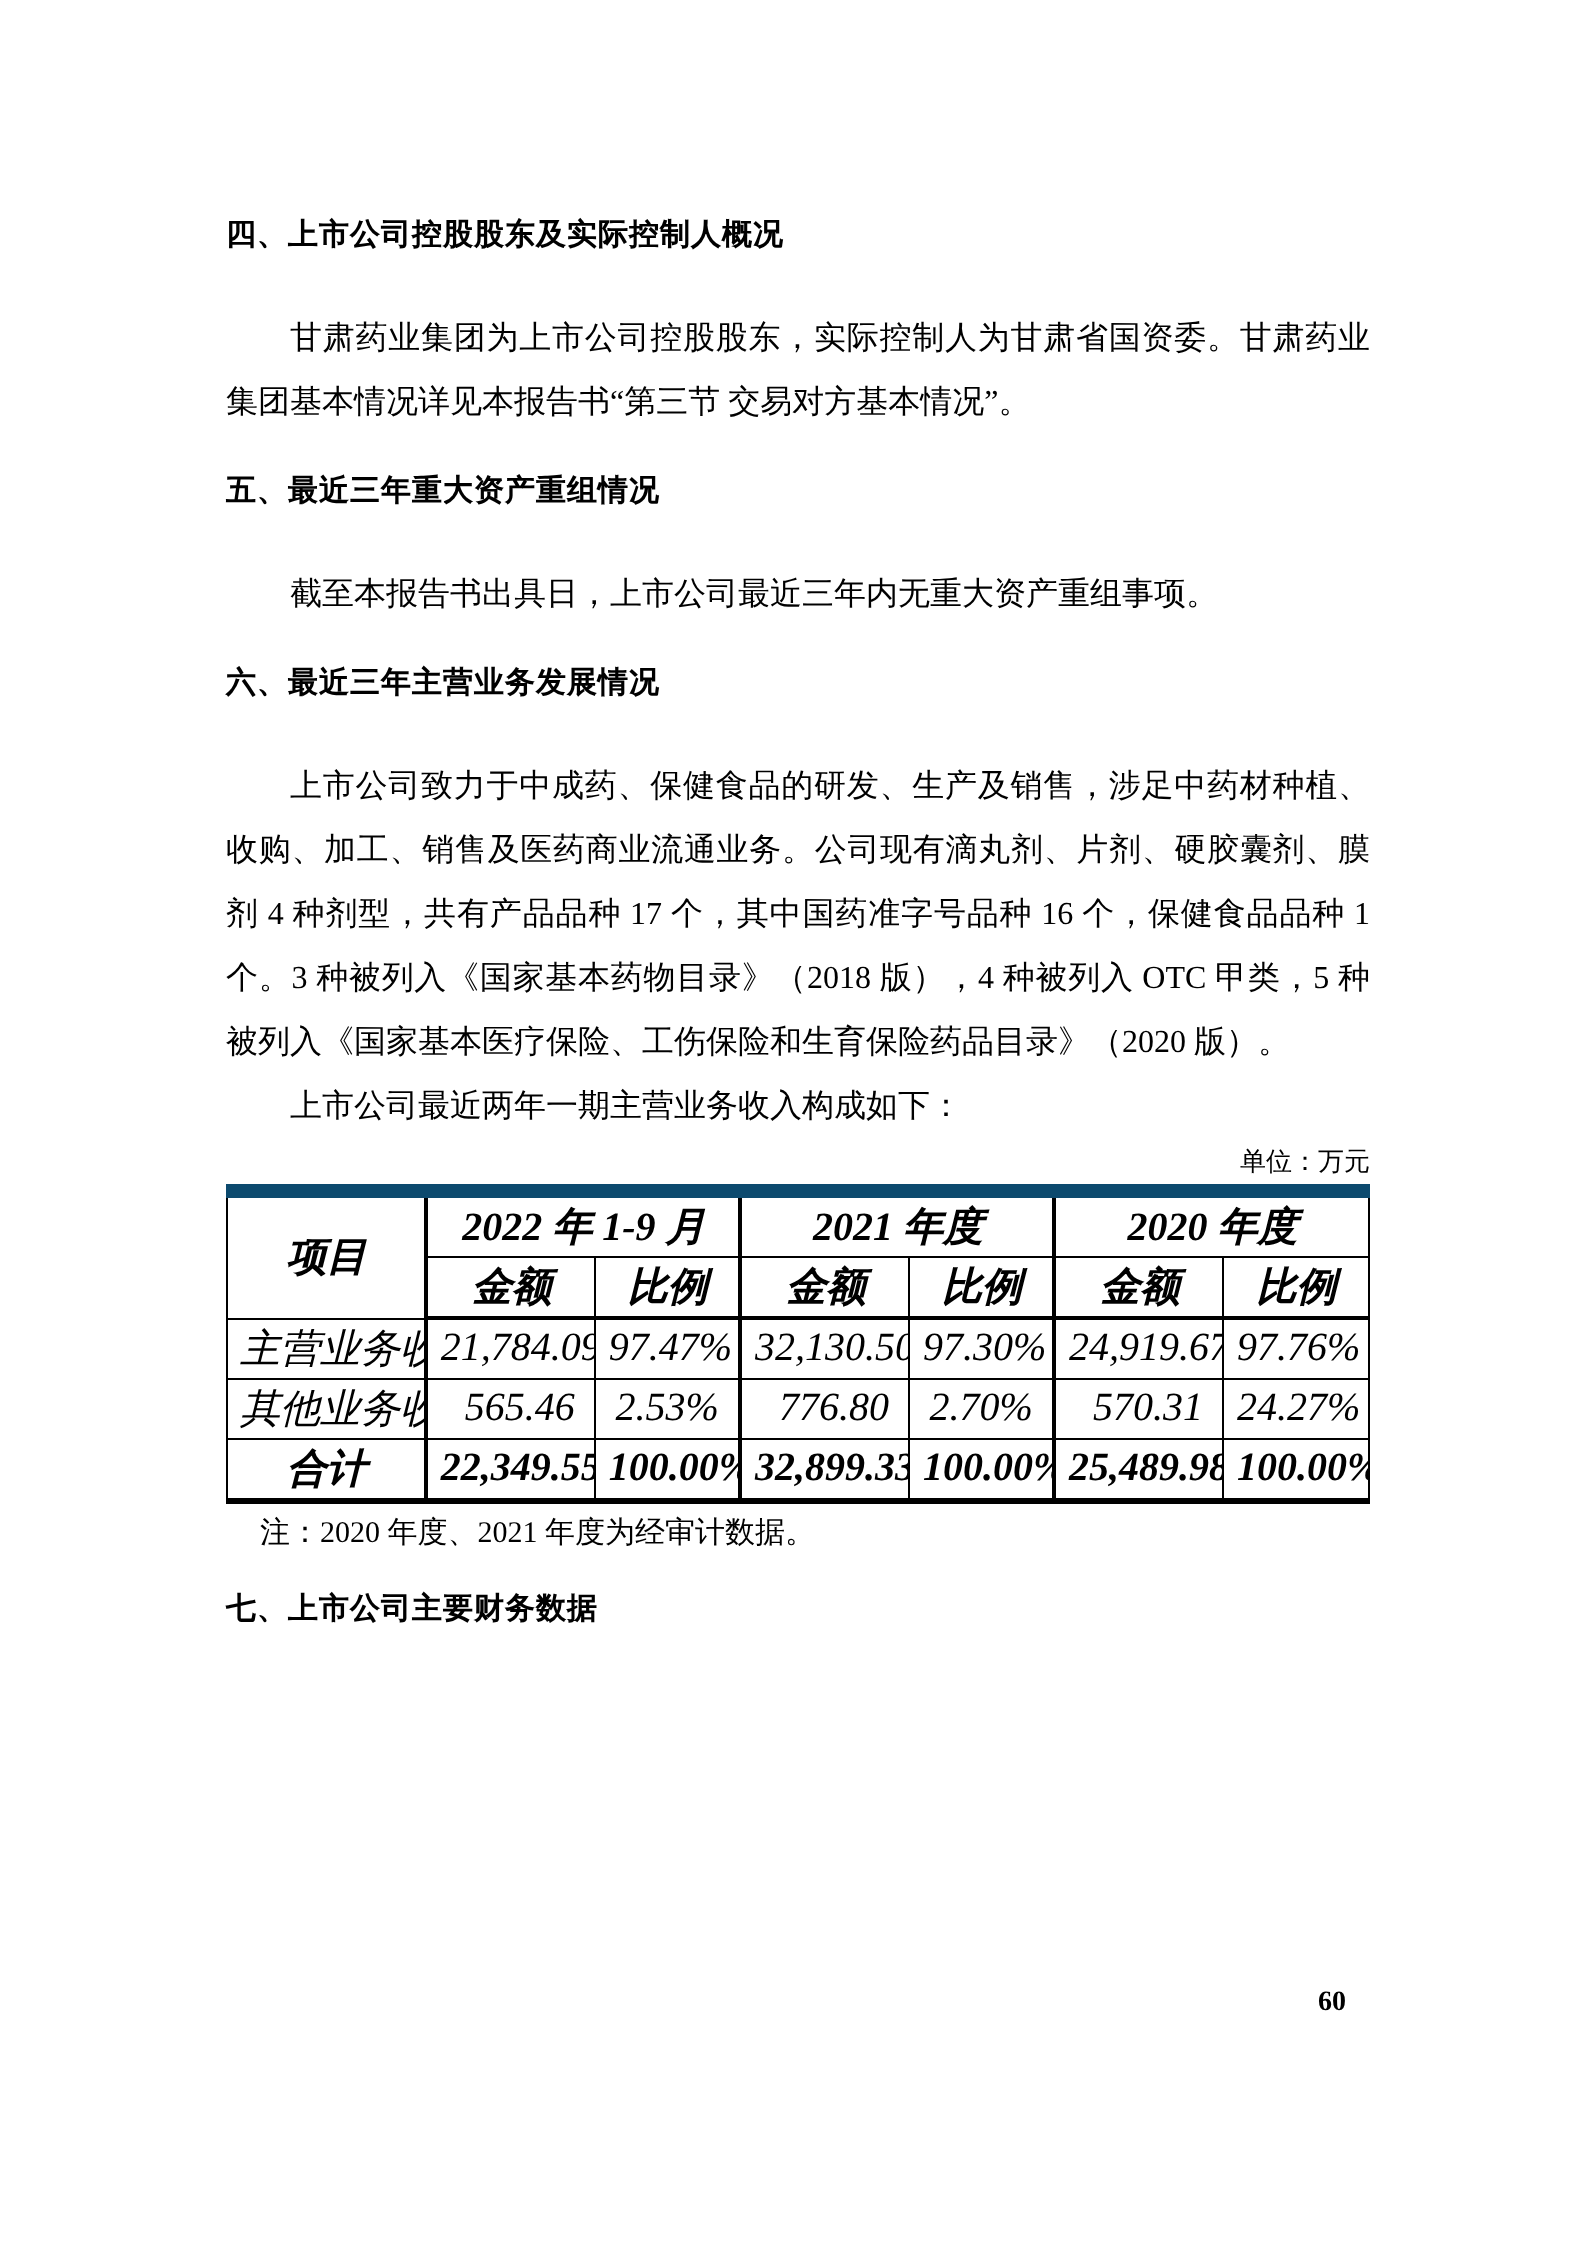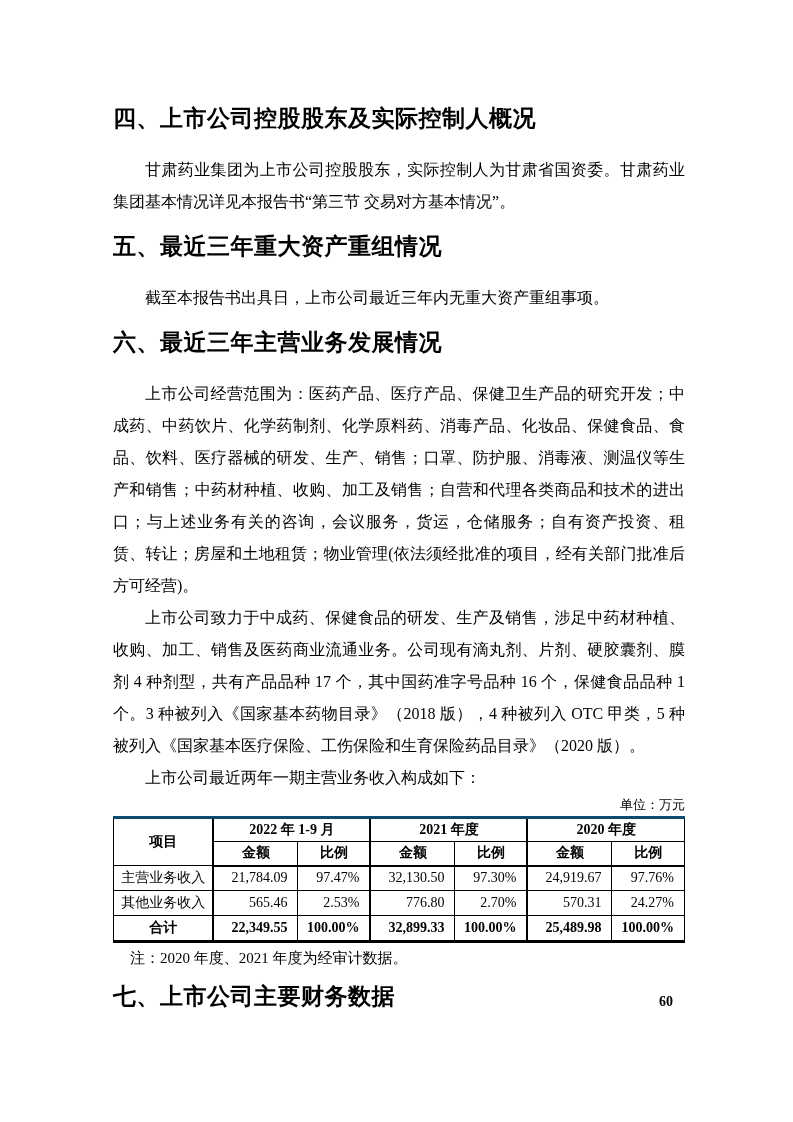--- a/index.html
+++ b/index.html
@@ -9,21 +9,21 @@
     position: relative;
     width: 793px; height: 1122px;
     background: #ffffff;
     padding: 104px 108px 0 113px;
     color: #000;
     font-family: "Liberation Serif", "DejaVu Serif", serif;
   }
   h2.heading {
     font-family: "Liberation Sans", "DejaVu Sans", sans-serif;
     font-weight: 700;
-    font-size: 23px;
+    font-size: 15px;
     line-height: 28px;
     letter-spacing: 0.5px;
     color: #000;
     margin: 14px 0 22px 0;
   }
   h2.heading.first { margin-top: 0; }
   p.body {
     font-size: 16px;
     line-height: 32px;
     text-align: justify;
@@ -33,24 +33,25 @@
   .unit-label {
     font-size: 13px;
     line-height: 19px;
     text-align: right;
     margin-top: 1px;
   }
   table.rev {
     width: 100%;
     border-collapse: collapse;
     margin-top: 2px;
-    border-top: 3px solid #0c4a6e;
+    border-top: 7px solid #0c4a6e;
     border-bottom: 3px solid #000;
-    font-size: 14px;
+    font-size: 20px;
     table-layout: fixed;
+    font-style: italic;
   }
   table.rev td {
     border: 1px solid #000;
     height: 24px;
     padding: 1px 6px;
     vertical-align: middle;
     overflow: hidden;
     white-space: nowrap;
   }
   table.rev .hd { font-weight: 700; text-align: center; }
@@ -79,21 +80,20 @@
 
 <div class="page">
 
   <h2 class="heading first">四、上市公司控股股东及实际控制人概况</h2>
   <p class="body">甘肃药业集团为上市公司控股股东，实际控制人为甘肃省国资委。甘肃药业集团基本情况详见本报告书“第三节 交易对方基本情况”。</p>
 
   <h2 class="heading">五、最近三年重大资产重组情况</h2>
   <p class="body">截至本报告书出具日，上市公司最近三年内无重大资产重组事项。</p>
 
   <h2 class="heading">六、最近三年主营业务发展情况</h2>
-  <p class="body">上市公司经营范围为：医药产品、医疗产品、保健卫生产品的研究开发；中成药、中药饮片、化学药制剂、化学原料药、消毒产品、化妆品、保健食品、食品、饮料、医疗器械的研发、生产、销售；口罩、防护服、消毒液、测温仪等生产和销售；中药材种植、收购、加工及销售；自营和代理各类商品和技术的进出口；与上述业务有关的咨询，会议服务，货运，仓储服务；自有资产投资、租赁、转让；房屋和土地租赁；物业管理(依法须经批准的项目，经有关部门批准后方可经营)。</p>
   <p class="body">上市公司致力于中成药、保健食品的研发、生产及销售，涉足中药材种植、收购、加工、销售及医药商业流通业务。公司现有滴丸剂、片剂、硬胶囊剂、膜剂 4 种剂型，共有产品品种 17 个，其中国药准字号品种 16 个，保健食品品种 1 个。3 种被列入《国家基本药物目录》（2018 版），4 种被列入 OTC 甲类，5 种被列入《国家基本医疗保险、工伤保险和生育保险药品目录》（2020 版）。</p>
   <p class="body">上市公司最近两年一期主营业务收入构成如下：</p>
 
   <div class="unit-label">单位：万元</div>
 
   <table class="rev">
     <colgroup>
       <col style="width:17.5%">
       <col style="width:14.8%">
         <col style="width:12.7%">

